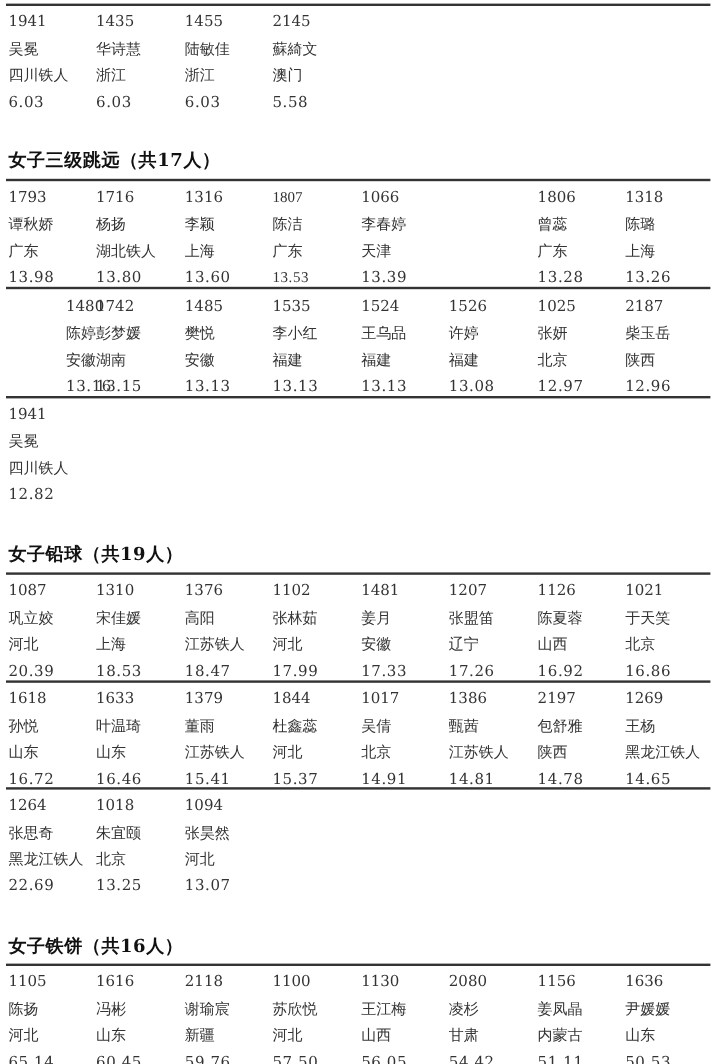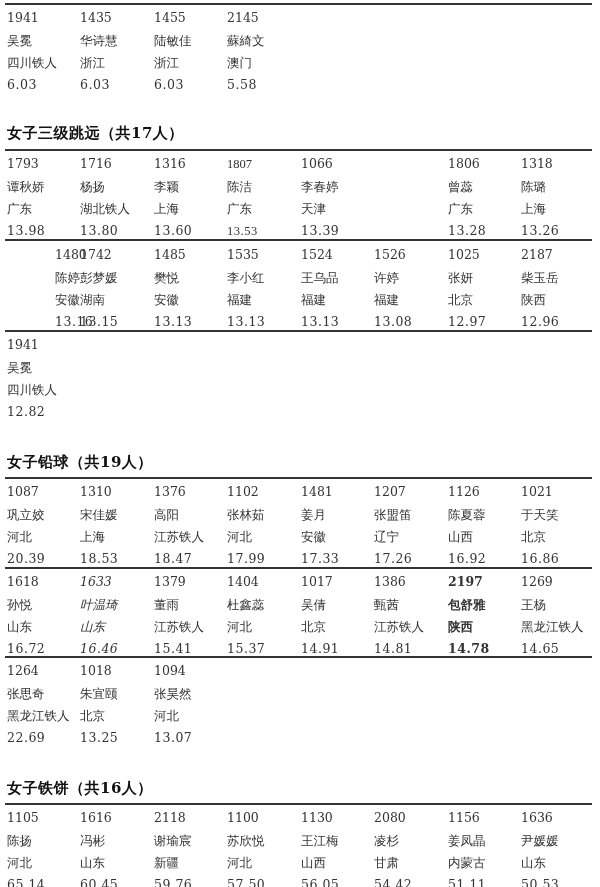--- a/index.html
+++ b/index.html
@@ -230,51 +230,51 @@
         </div>
       </div>
     <div class="rule" style="top:567px;"></div>
     <div class="block" style="top:575px;padding-left:35px;">
         <div class="cell" style="left: 7px;">
           <div class="line bib">1618</div>
           <div class="line name">孙悦</div>
           <div class="line team">山东</div>
           <div class="line mark">16.72</div>
         </div>
-        <div class="cell" style="left: 80px; font-style: italic;">
+        <div class="cell" style="left: 80px;">
           <div class="line bib">1633</div>
           <div class="line name">叶温琦</div>
           <div class="line team">山东</div>
           <div class="line mark">16.46</div>
         </div>
         <div class="cell" style="left: 154px;">
           <div class="line bib">1379</div>
           <div class="line name">董雨</div>
           <div class="line team">江苏铁人</div>
           <div class="line mark">15.41</div>
         </div>
         <div class="cell" style="left: 227px;">
-          <div class="line bib">1404</div>
+          <div class="line bib">1844</div>
           <div class="line name">杜鑫蕊</div>
           <div class="line team">河北</div>
           <div class="line mark">15.37</div>
         </div>
         <div class="cell" style="left: 301px;">
           <div class="line bib">1017</div>
           <div class="line name">吴倩</div>
           <div class="line team">北京</div>
           <div class="line mark">14.91</div>
         </div>
         <div class="cell" style="left: 374px;">
           <div class="line bib">1386</div>
           <div class="line name">甄茜</div>
           <div class="line team">江苏铁人</div>
           <div class="line mark">14.81</div>
         </div>
-        <div class="cell" style="left: 448px; font-weight: bold;">
+        <div class="cell" style="left: 448px;">
           <div class="line bib">2197</div>
           <div class="line name">包舒雅</div>
           <div class="line team">陕西</div>
           <div class="line mark">14.78</div>
         </div>
         <div class="cell" style="left: 521px;">
           <div class="line bib">1269</div>
           <div class="line name">王杨</div>
           <div class="line team">黑龙江铁人</div>
           <div class="line mark">14.65</div>

